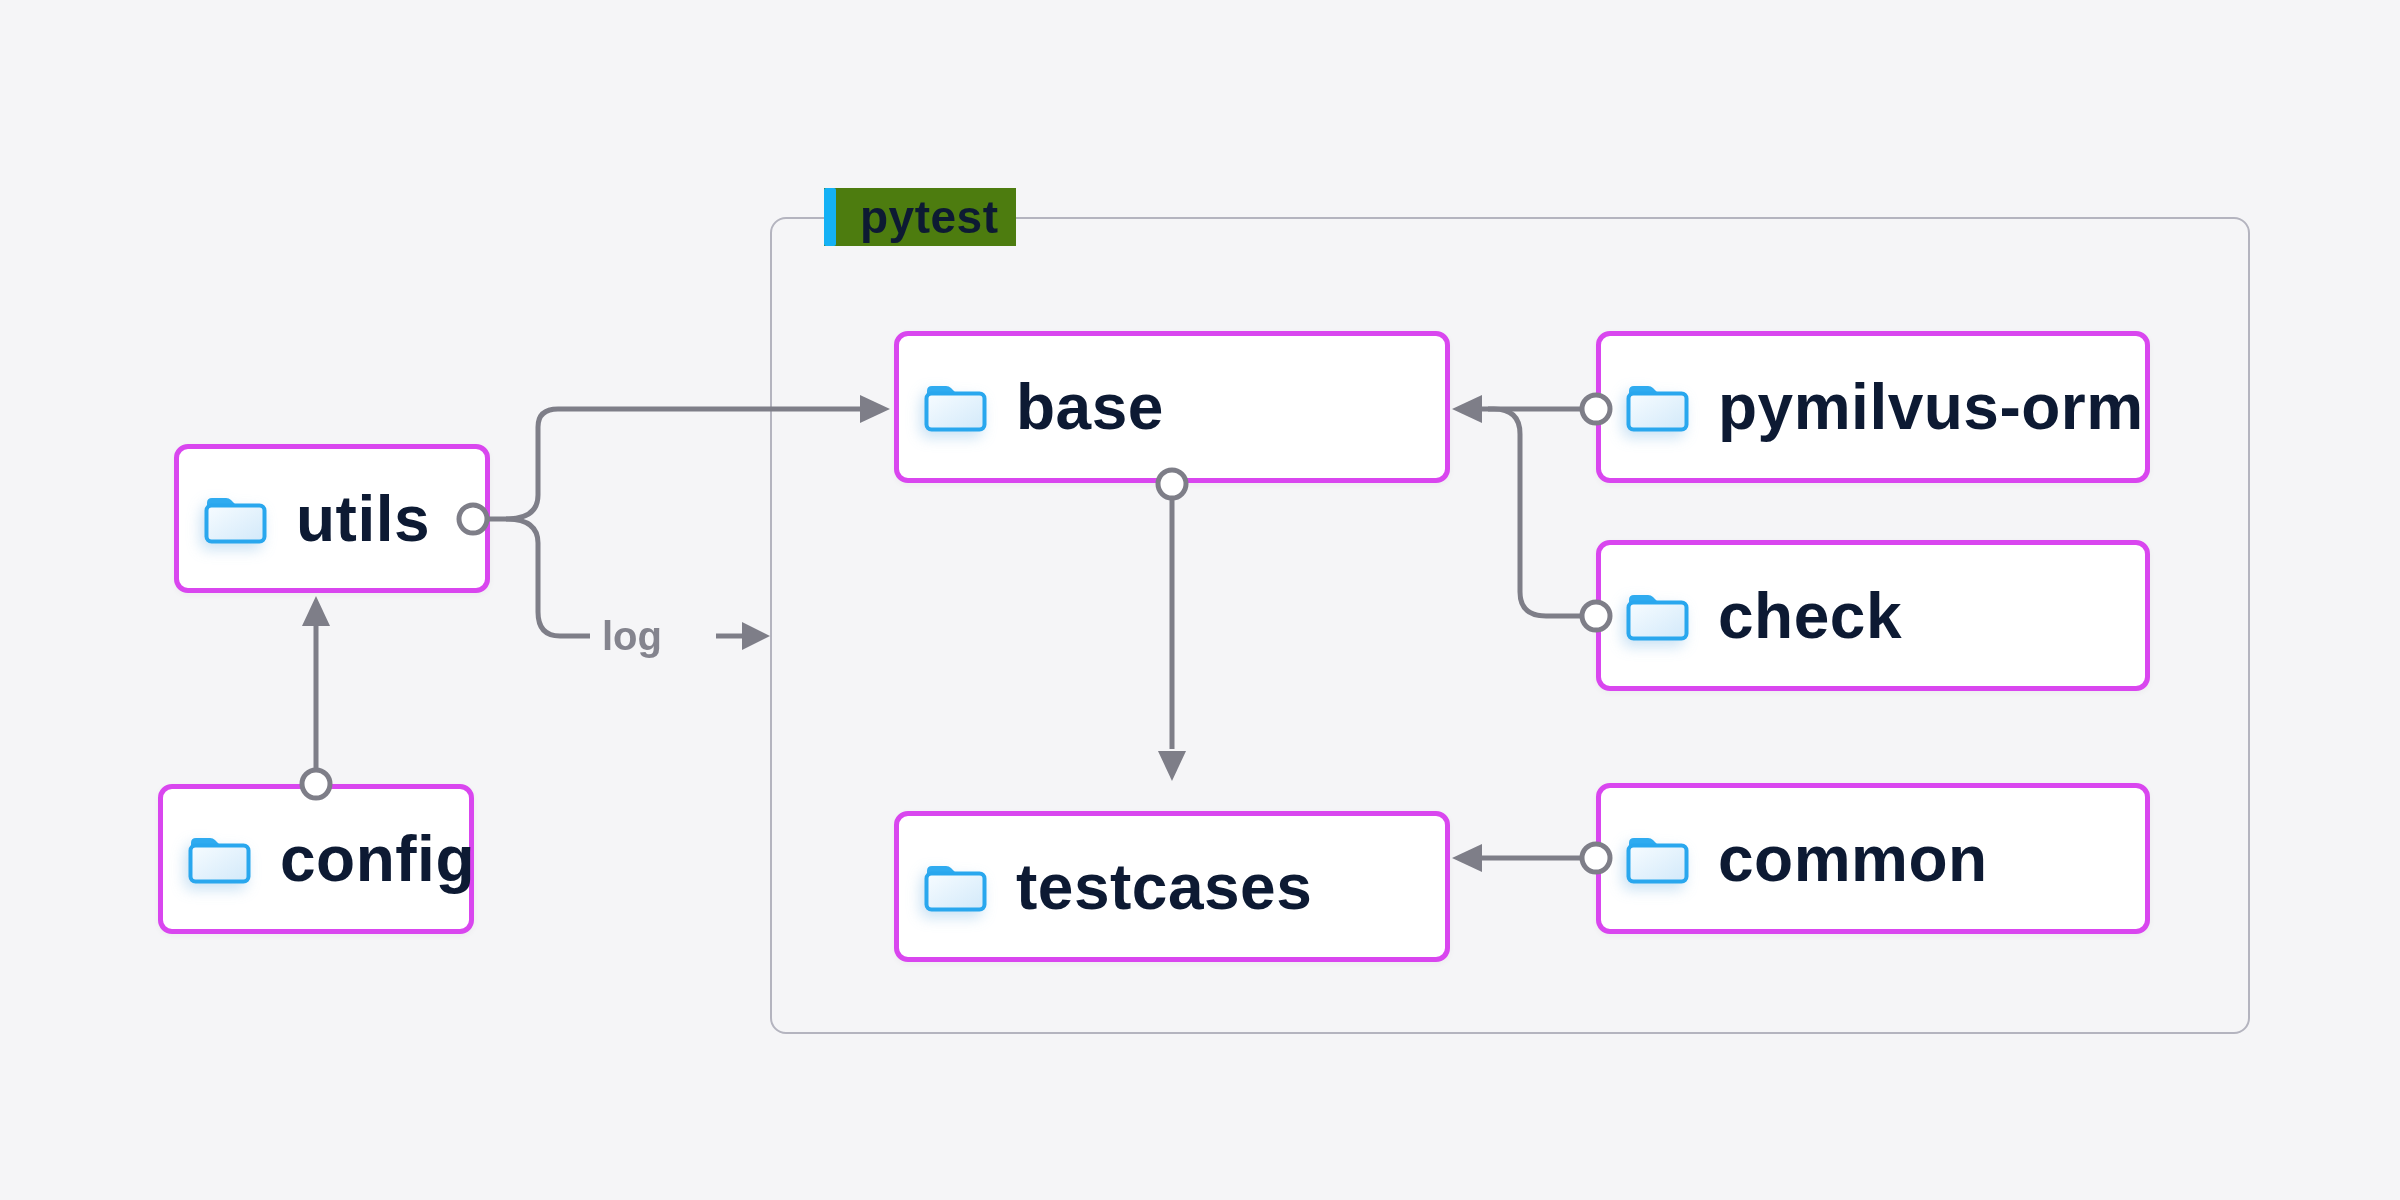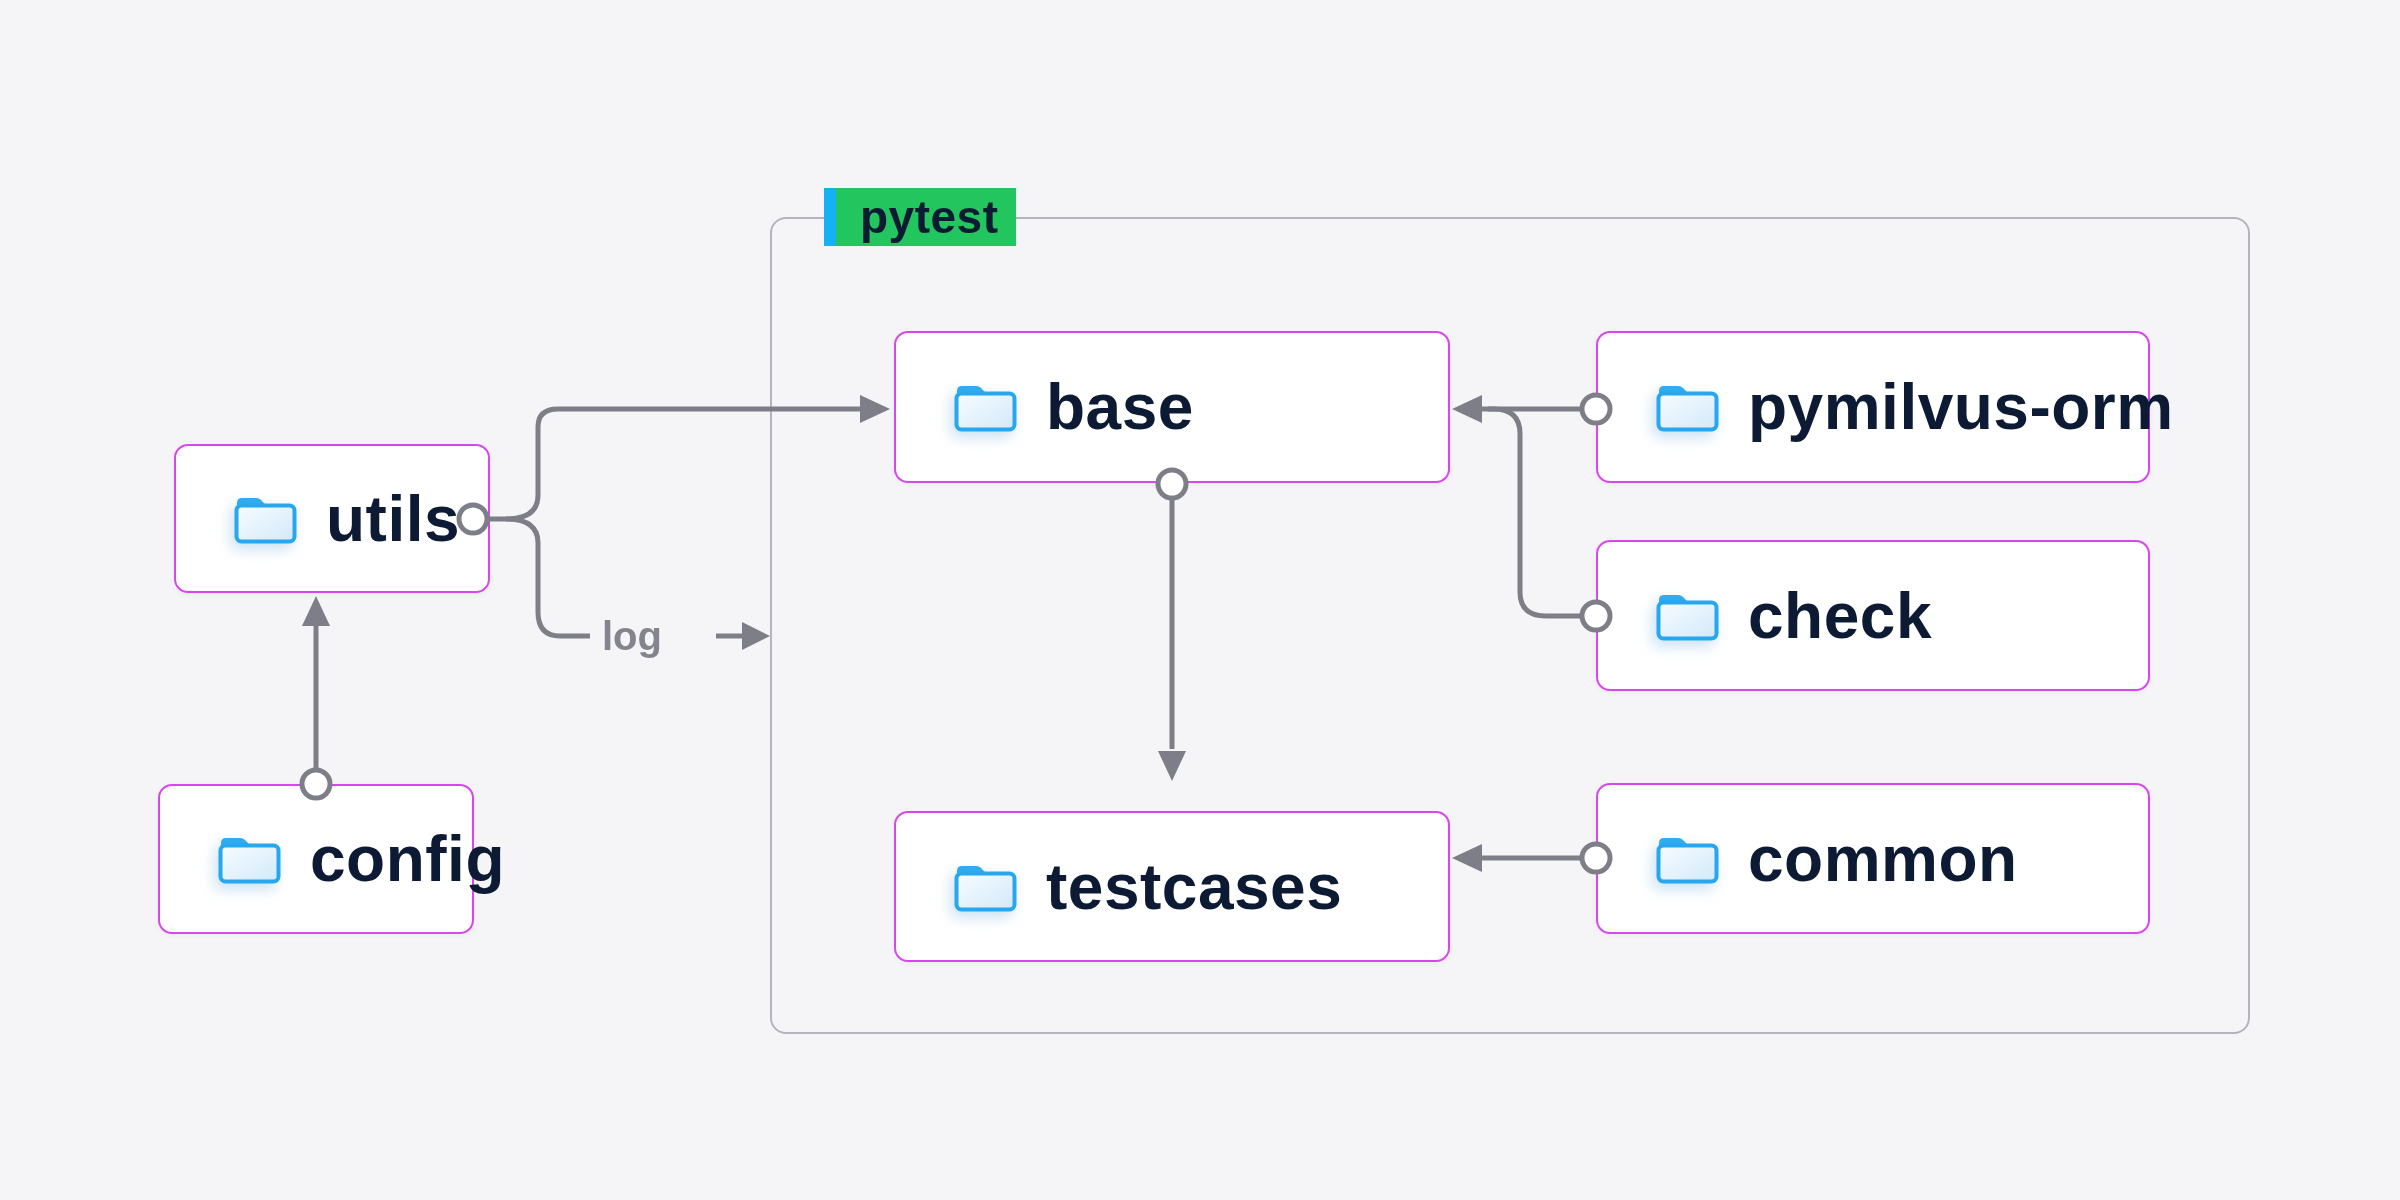--- a/index.html
+++ b/index.html
@@ -15,43 +15,43 @@
     position:absolute;
     left:770px;top:217px;width:1476px;height:813px;
     border:2px solid #b4b4bf;
     border-radius:16px;
     z-index:1;
   }
   .group-label{
     position:absolute;
     left:824px;top:188px;height:58px;
     display:flex;align-items:center;
-    background:#22c55e;
+    background:#4d7c0f;
     padding:0 18px 0 0;
     z-index:2;
   }
   .group-label .accent-bar{
     width:12px;height:58px;
     background:#14b1f5;
     border-radius:2px;
     margin-right:24px;
   }
   .group-label .group-title{
     font-size:46px;font-weight:600;color:#0d1a33;
     letter-spacing:0.5px;
     line-height:58px;
   }
   
   .node{
     position:absolute;
     background:#ffffff;
-    border:2px solid #d946ef;
+    border:5px solid #d946ef;
     border-radius:14px;
     display:flex;align-items:center;
-    padding-left:56px;
+    padding-left:23px;
     box-sizing:border-box;
     box-shadow:0 2px 6px rgba(20,30,60,0.04);
     z-index:2;
   }
   .node .folder{
     width:66px;height:52px;flex:0 0 auto;
     margin-right:28px;
     filter:drop-shadow(-4px 6px 7px rgba(80,160,220,0.30));
   }
   .node .node-label{

